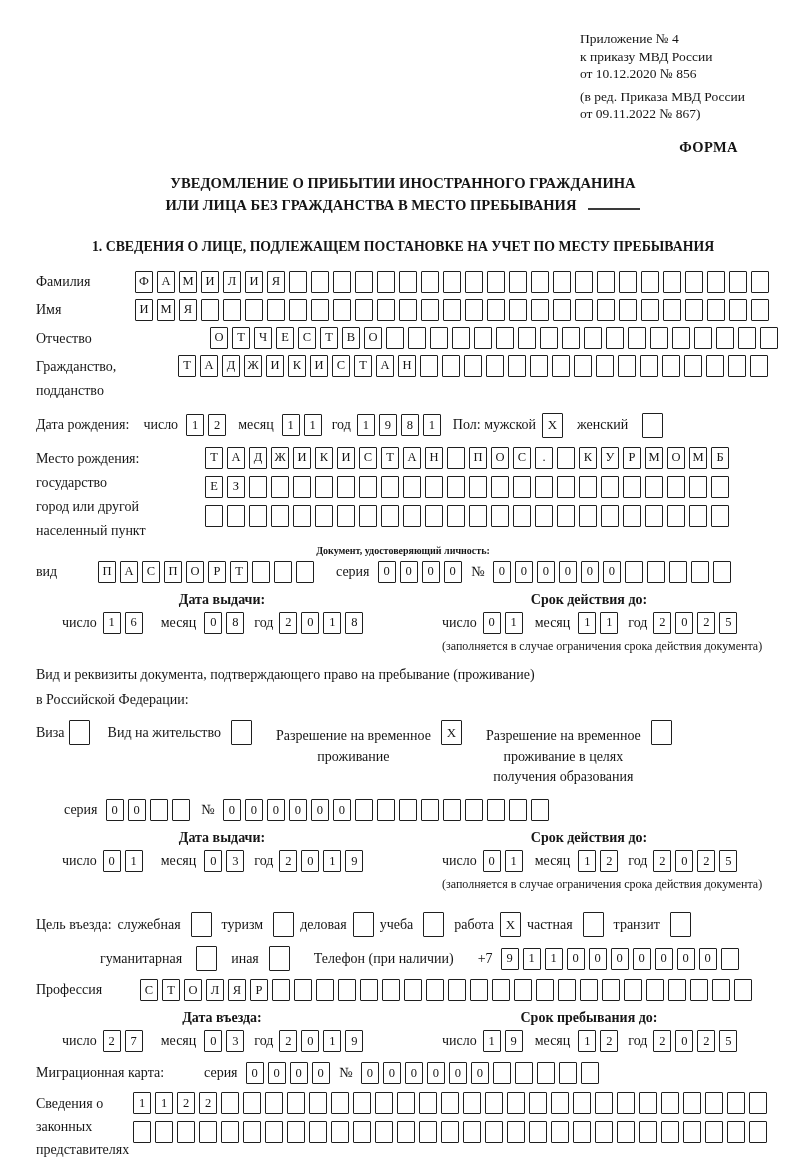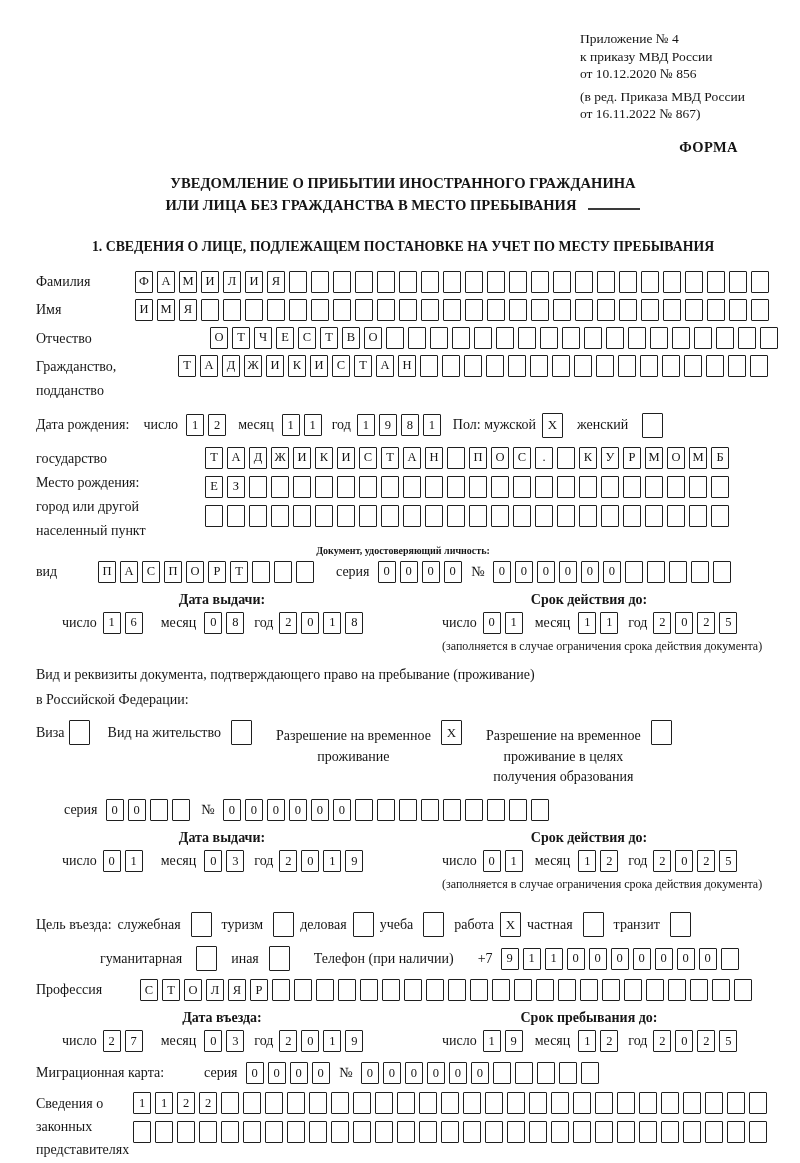--- a/index.html
+++ b/index.html
@@ -57,21 +57,21 @@
 </head>
 <body>
 
 <div class="page">
 
   <div class="appendix">
     <div>Приложение № 4</div>
     <div>к приказу МВД России</div>
     <div>от 10.12.2020 № 856</div>
     <div class="ed">(в ред. Приказа МВД России</div>
-    <div>от 16.11.2022 № 867)</div>
+    <div>от 09.11.2022 № 867)</div>
   </div>
 
   <div class="forma">ФОРМА</div>
 
   <div class="title">
     <div>УВЕДОМЛЕНИЕ О ПРИБЫТИИ ИНОСТРАННОГО ГРАЖДАНИНА</div>
     <div><span>ИЛИ ЛИЦА БЕЗ ГРАЖДАНСТВА В МЕСТО ПРЕБЫВАНИЯ</span><span class="blankline"></span></div>
   </div>
 
   <div class="sec-head">1. СВЕДЕНИЯ О ЛИЦЕ, ПОДЛЕЖАЩЕМ ПОСТАНОВКЕ НА УЧЕТ ПО МЕСТУ ПРЕБЫВАНИЯ</div>
@@ -240,22 +240,22 @@
         <span class="cell">X</span>
       </span>
     <span class="g14">женский</span>
     <span class="cells checkbox g14">
         <span class="cell"></span>
       </span>
   </div>
 
   <div class="row toprow" style="margin-top:9px">
     <span class="lblcol" style="width:169px">
+      <div>Место рождения:</div>
       <div>государство</div>
-      <div>Место рождения:</div>
       <div>город или другой</div>
       <div>населенный пункт</div>
     </span>
     <span class="cellrows">
       <div class="row1">
           <span class="cells">
             <span class="cell">Т</span>
             <span class="cell">А</span>
             <span class="cell">Д</span>
             <span class="cell">Ж</span>

